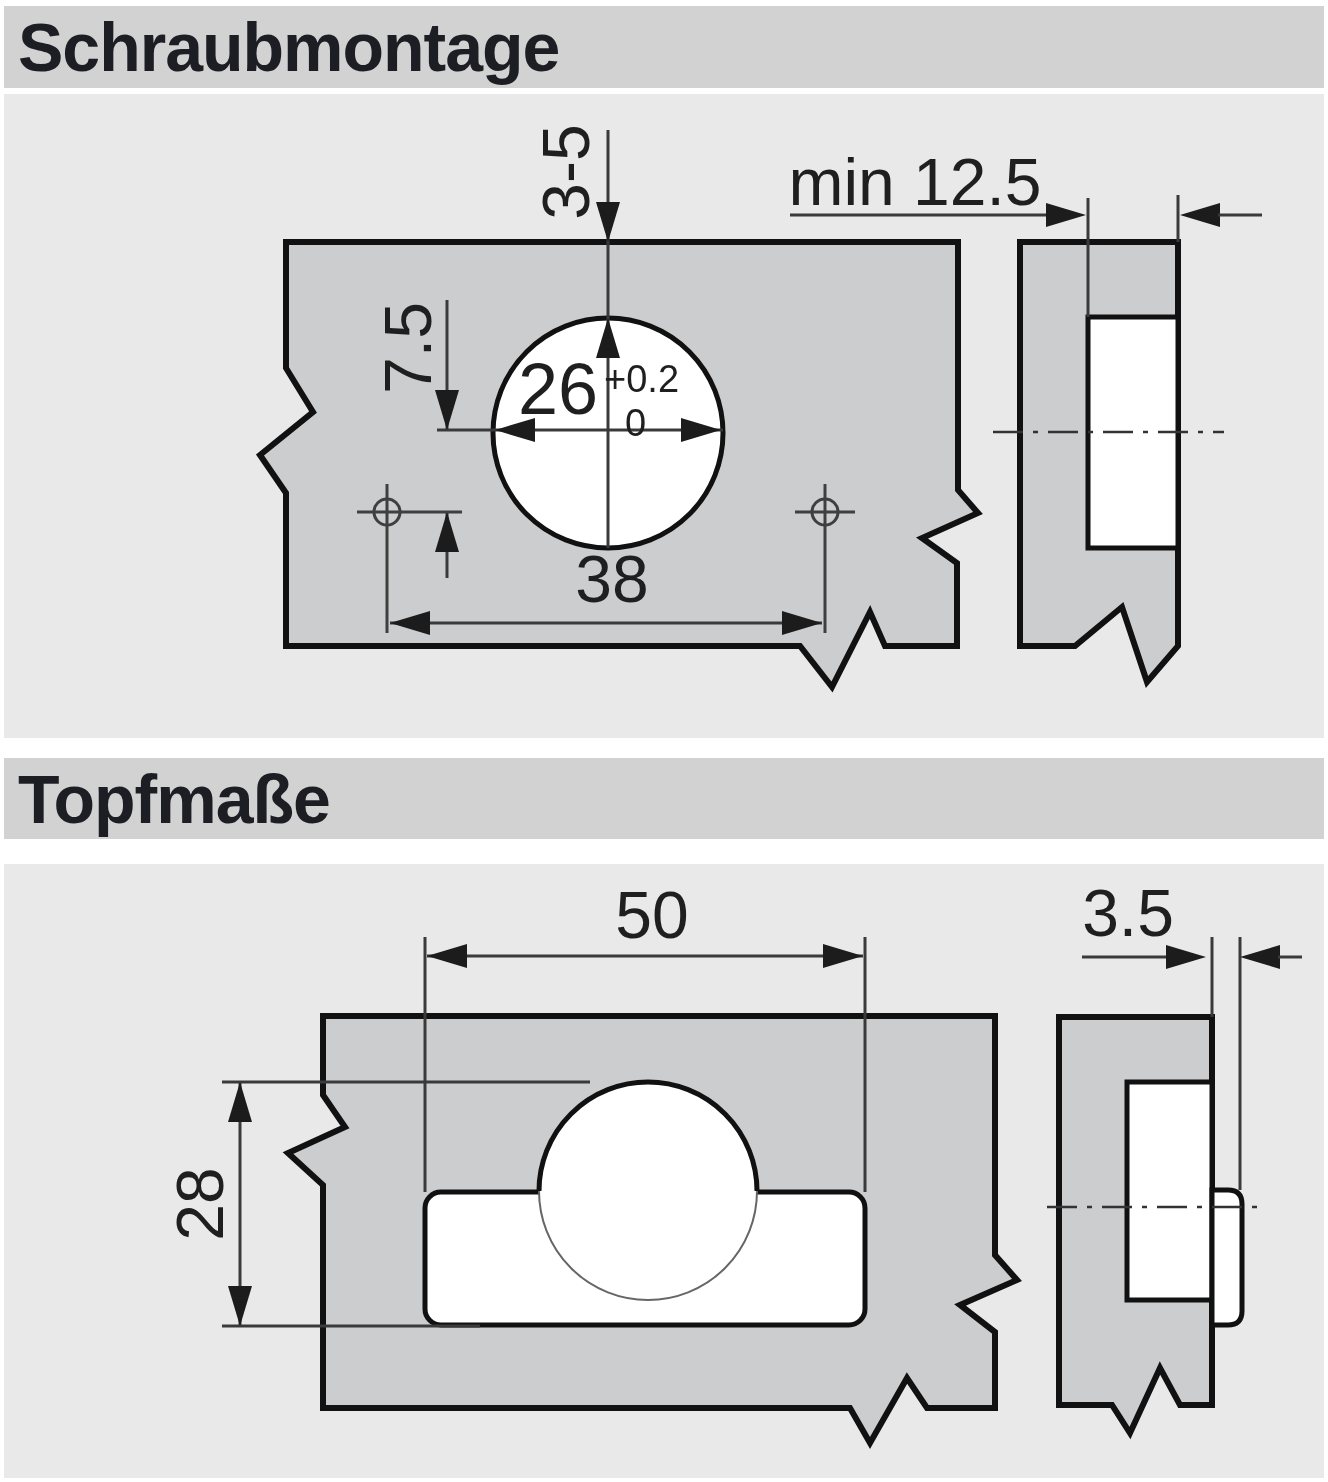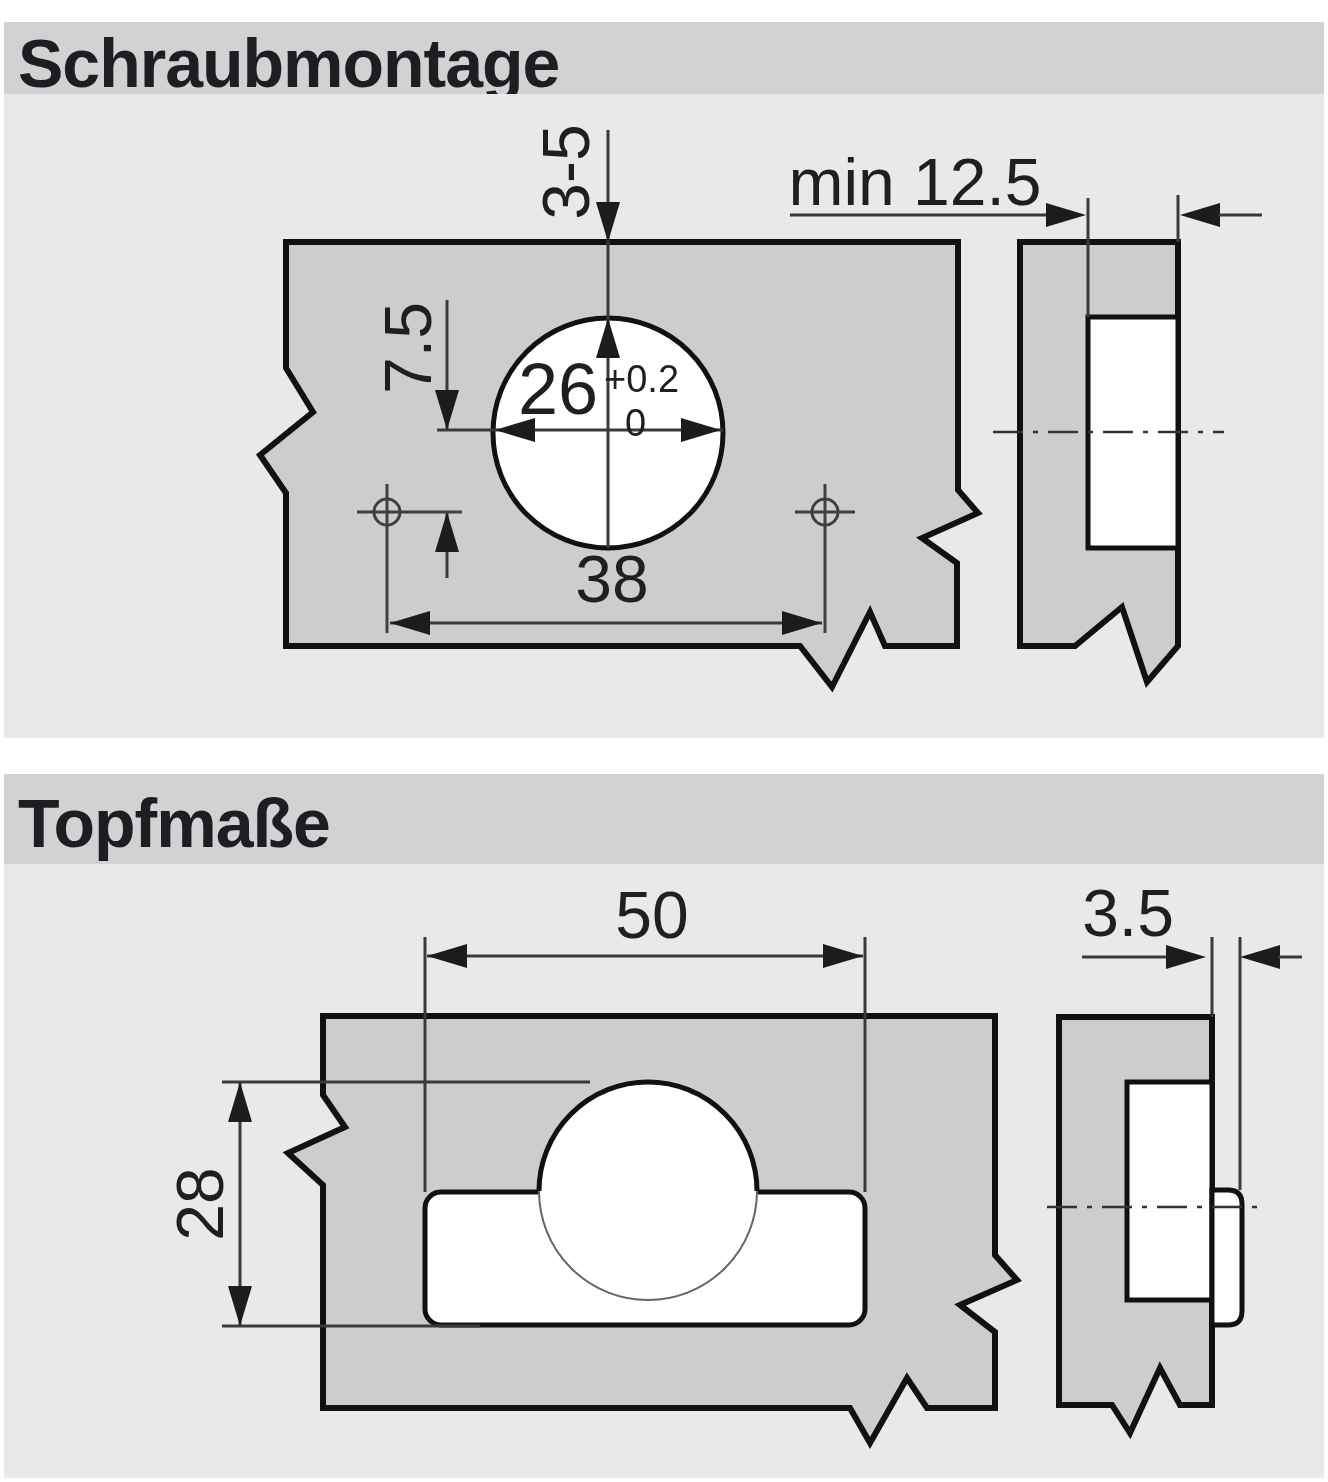--- a/index.html
+++ b/index.html
@@ -1,26 +1,26 @@
 <!DOCTYPE html>
 <html><head>
 <meta charset="utf-8">
 <style>
   html,body{margin:0;padding:0;background:#ffffff;}
   body{width:1328px;height:1482px;position:relative;font-family:"Liberation Sans", sans-serif;}
   .header-bar{
     position:absolute;left:4px;width:1320px;background:#d2d2d2;
-    display:flex;align-items:center;padding-left:14px;box-sizing:border-box;margin-top:16px;
+    display:flex;align-items:center;padding-left:14px;box-sizing:border-box;
   }
   .header-bar h1{
     margin:0;font-size:68px;font-weight:bold;color:#1d1d24;letter-spacing:-1px;
     font-family:"Liberation Sans", sans-serif;
   }
   #bar1{top:6px;height:82px;}
-  #bar2{top:758px;height:98px;}
+  #bar2{top:758px;height:81px;}
   svg{position:absolute;left:4px;display:block;}
   #svg1{top:94px;}
   #svg2{top:864px;}
   .panel{fill:#cccdce;stroke:#111111;stroke-width:6;stroke-linejoin:miter;}
   .hole{fill:#ffffff;stroke:#111111;stroke-width:5;}
   .dim{stroke:#3a3a3a;stroke-width:3;fill:none;}
   .thin{stroke:#3f3f3f;stroke-width:3;fill:none;}
   .arrow{fill:#1c1c1c;stroke:none;}
   .cl{stroke:#333333;stroke-width:2.5;fill:none;stroke-dasharray:30 10 5 10;}
   text{fill:#1f1f1f;font-family:"Liberation Sans", sans-serif;}

